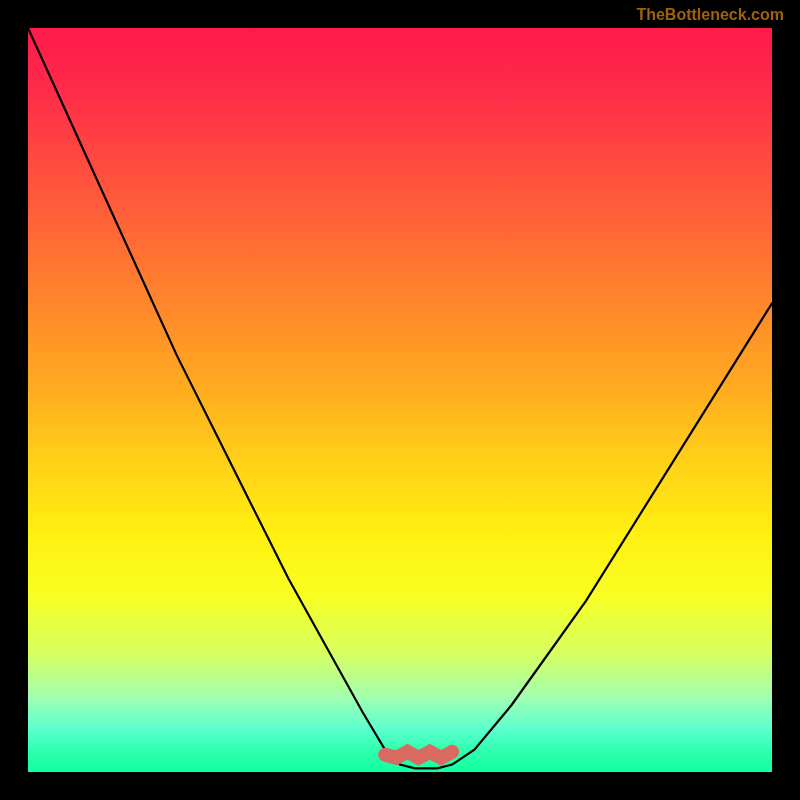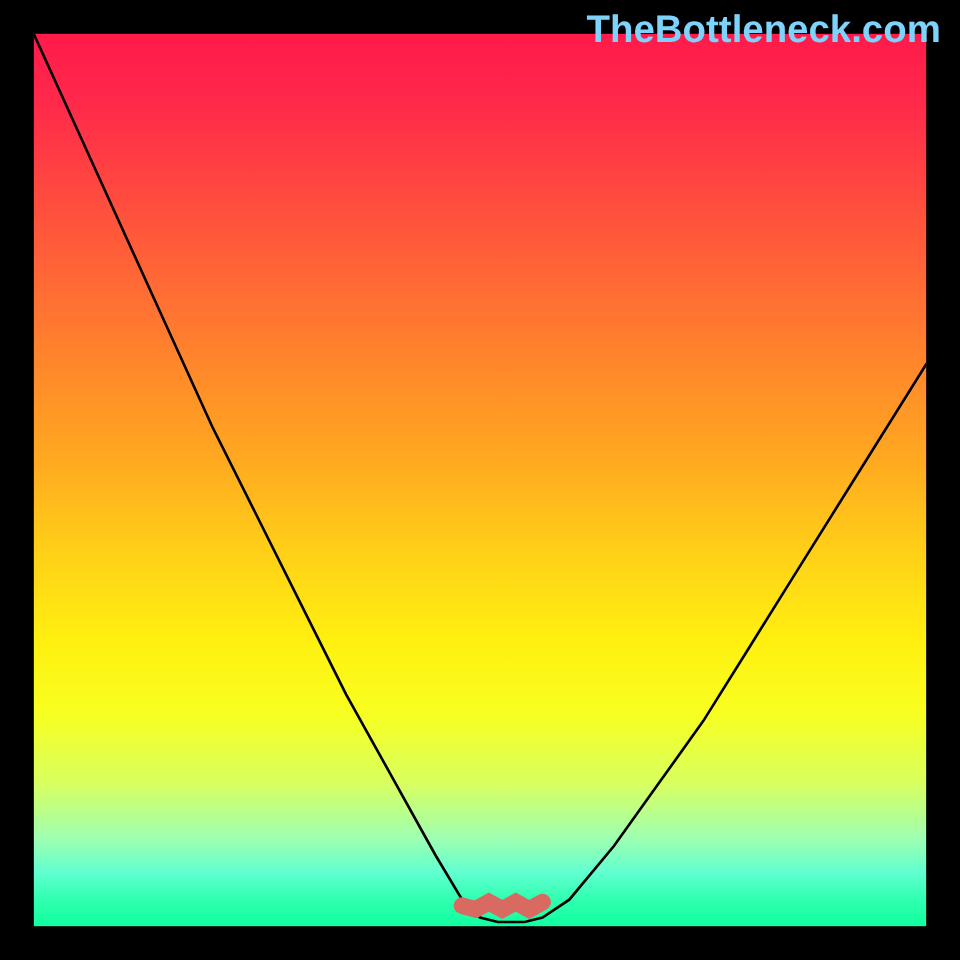--- a/index.html
+++ b/index.html
@@ -8,22 +8,22 @@
     width: 800px;
     height: 800px;
     background: #000;
     position: relative;
     font-family: Arial, Helvetica, sans-serif;
   }
   .watermark {
     position: absolute;
     top: 6px;
     right: 16px;
-    color: #7dd3fc;
-    font-size: 32px;
+    color: #a16207;
+    font-size: 16px;
     font-weight: bold;
     z-index: 10;
   }
   .plot-area {
     position: absolute;
     left: 28px;
     top: 28px;
     width: 744px;
     height: 744px;
     overflow: hidden;

